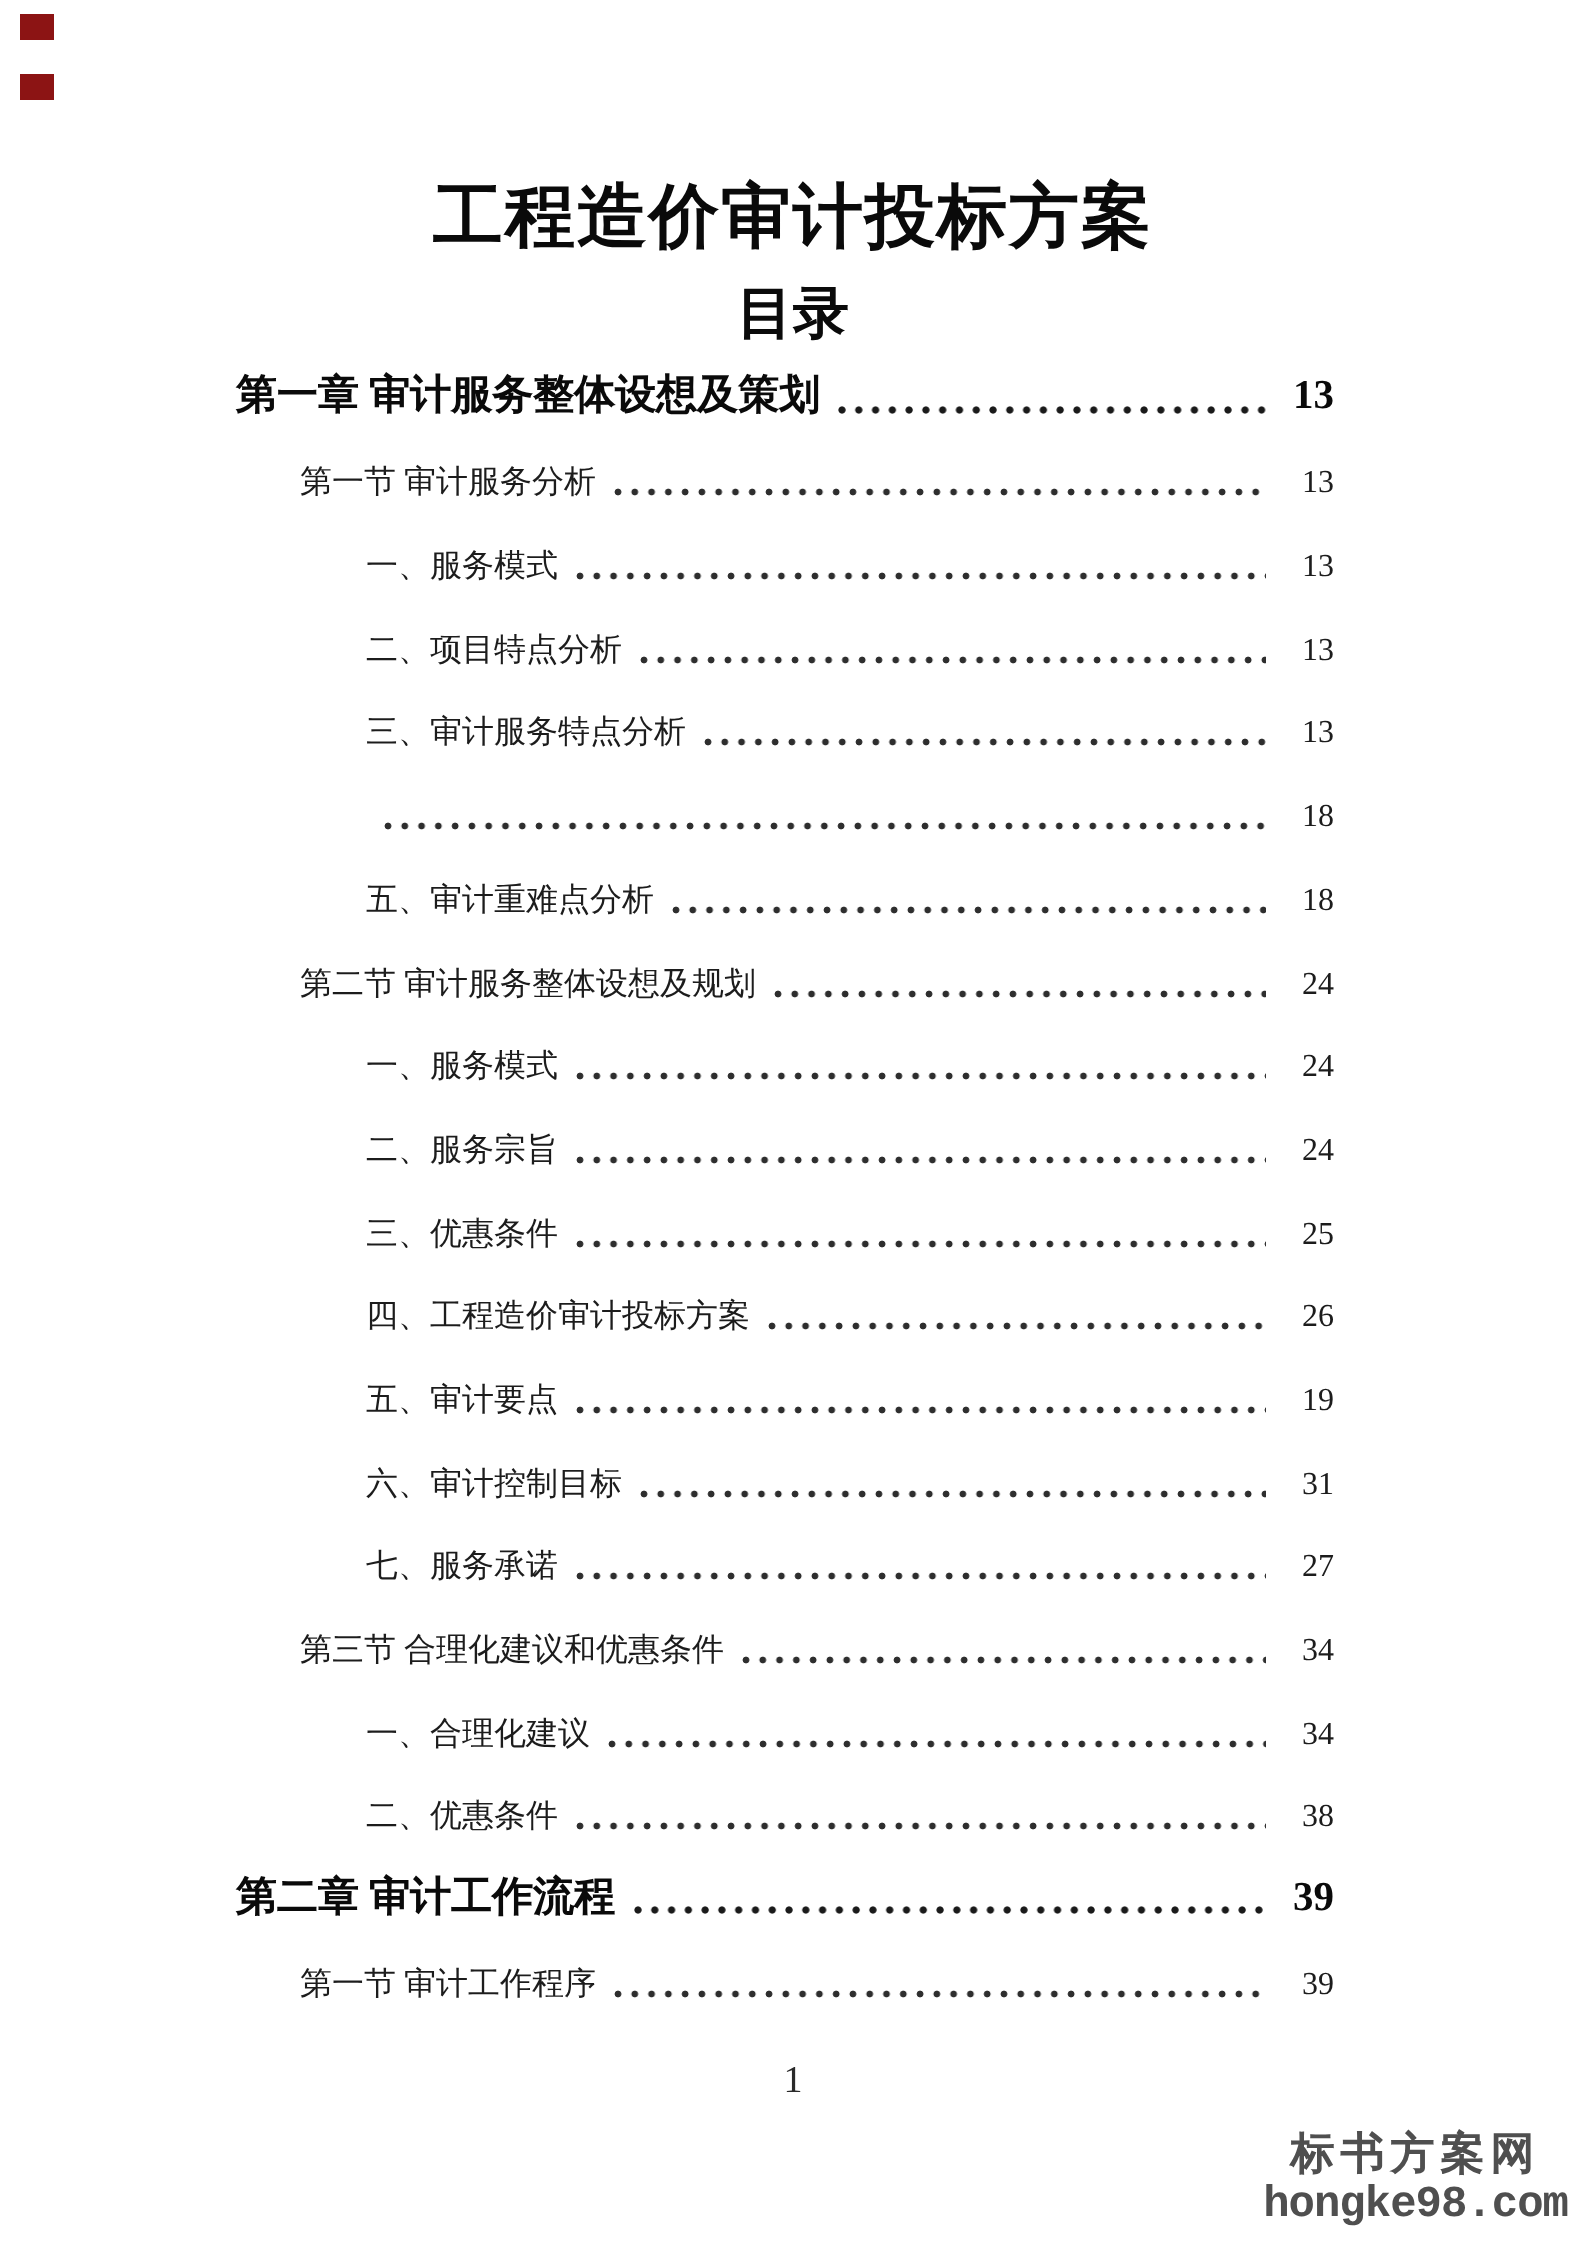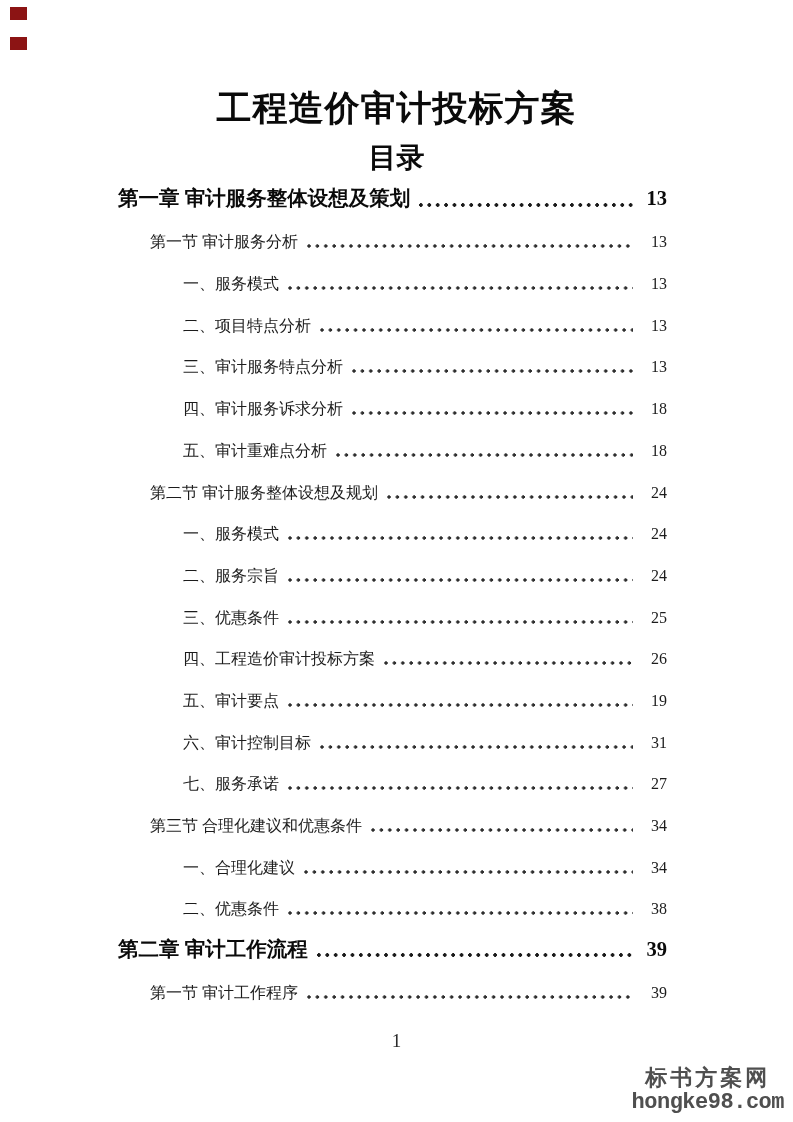--- a/index.html
+++ b/index.html
@@ -160,21 +160,20 @@
         <span class="lbl">二、项目特点分析</span>
         <span class="leader"></span>
         <span class="pg">13</span>
       </div>
       <div class="toc-row lvl-item">
         <span class="lbl">三、审计服务特点分析</span>
         <span class="leader"></span>
         <span class="pg">13</span>
       </div>
       <div class="toc-row lvl-item">
-        <span class="lbl">四、审计服务诉求分析</span>
         <span class="leader"></span>
         <span class="pg">18</span>
       </div>
       <div class="toc-row lvl-item">
         <span class="lbl">五、审计重难点分析</span>
         <span class="leader"></span>
         <span class="pg">18</span>
       </div>
       <div class="toc-row lvl-section">
         <span class="lbl">第二节 审计服务整体设想及规划</span>

